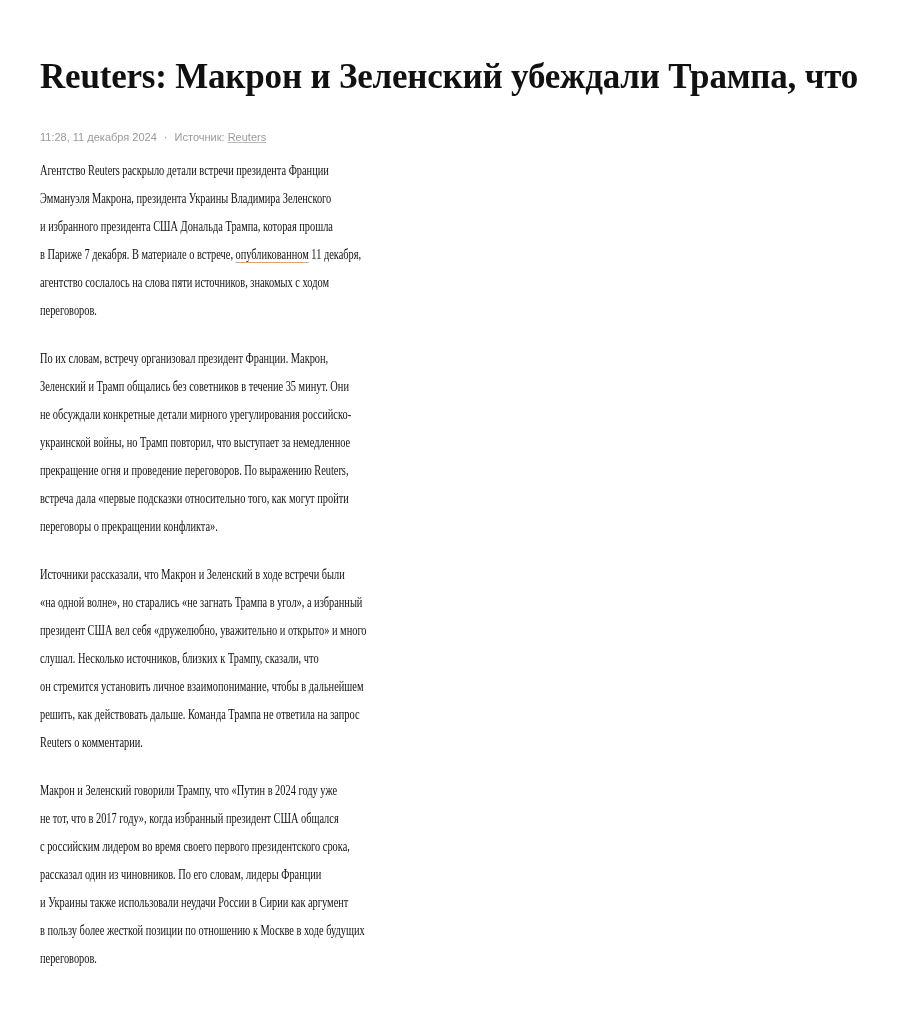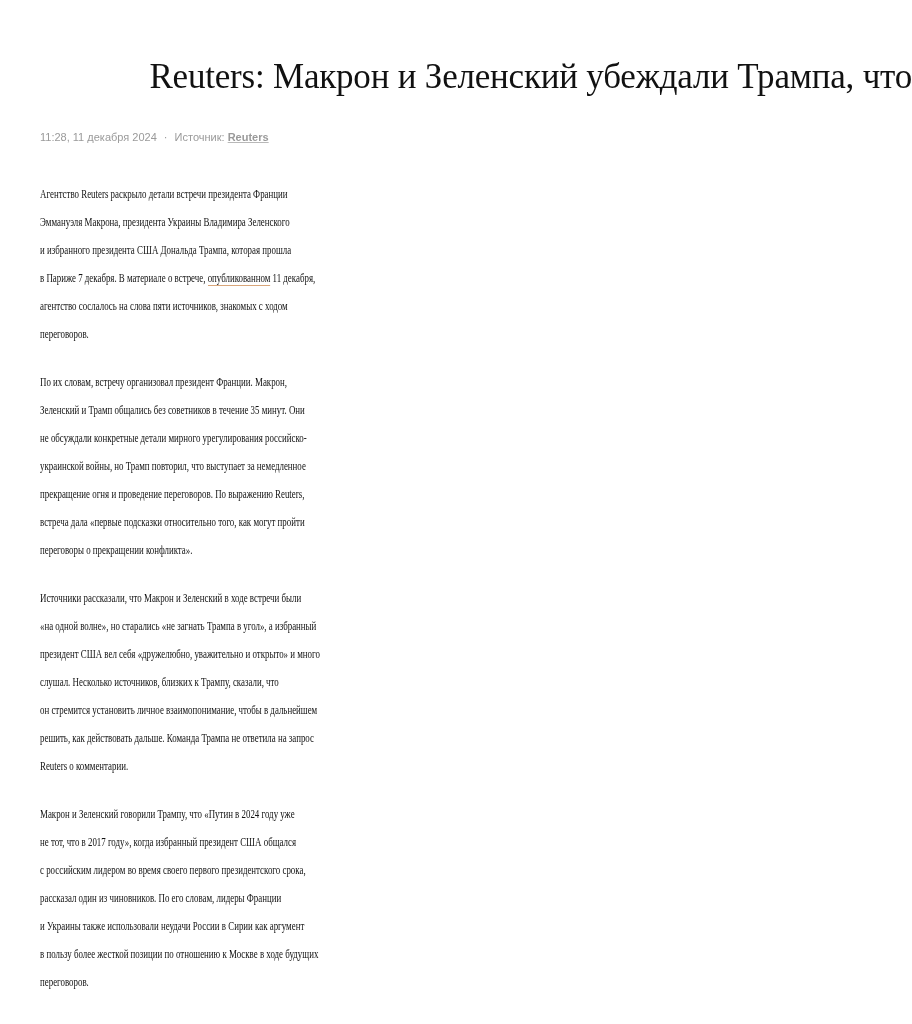--- a/index.html
+++ b/index.html
@@ -12,48 +12,46 @@
   }
   .article {
     position: relative;
     padding-left: 40px;
     padding-top: 56px;
     color: #111111;
   }
   .headline {
     margin: 0;
     font-family: "Liberation Serif", "DejaVu Serif", serif;
-    font-weight: normal;
+    font-weight: bold;
     font-size: 35px;
     line-height: 42px;
     color: #111111;
     letter-spacing: -0.2px;
-    text-align: right;
   }
   .headline .hl-line { display: block; white-space: nowrap; }
   .meta {
     margin-top: 32px;
     font-family: "Liberation Sans", "DejaVu Sans", sans-serif;
     font-size: 11px;
     line-height: 14px;
     color: #9a9a9a;
     white-space: nowrap;
   }
   .meta .sep { margin: 0 4px; }
   .meta .source-link {
     color: #9a9a9a;
     text-decoration: underline;
     text-decoration-color: #b8b8b8;
     cursor: pointer;
-    font-weight: bold;
   }
   .body {
-    margin-top: 36px;
+    margin-top: 13px;
     font-family: "Liberation Serif", "DejaVu Serif", serif;
-    font-size: 12px;
+    font-size: 14px;
     line-height: 28px;
     color: #111111;
   }
   .para {
     margin: 0 0 20px 0;
   }
   .para .line {
     display: block;
     white-space: nowrap;
     transform-origin: left center;

